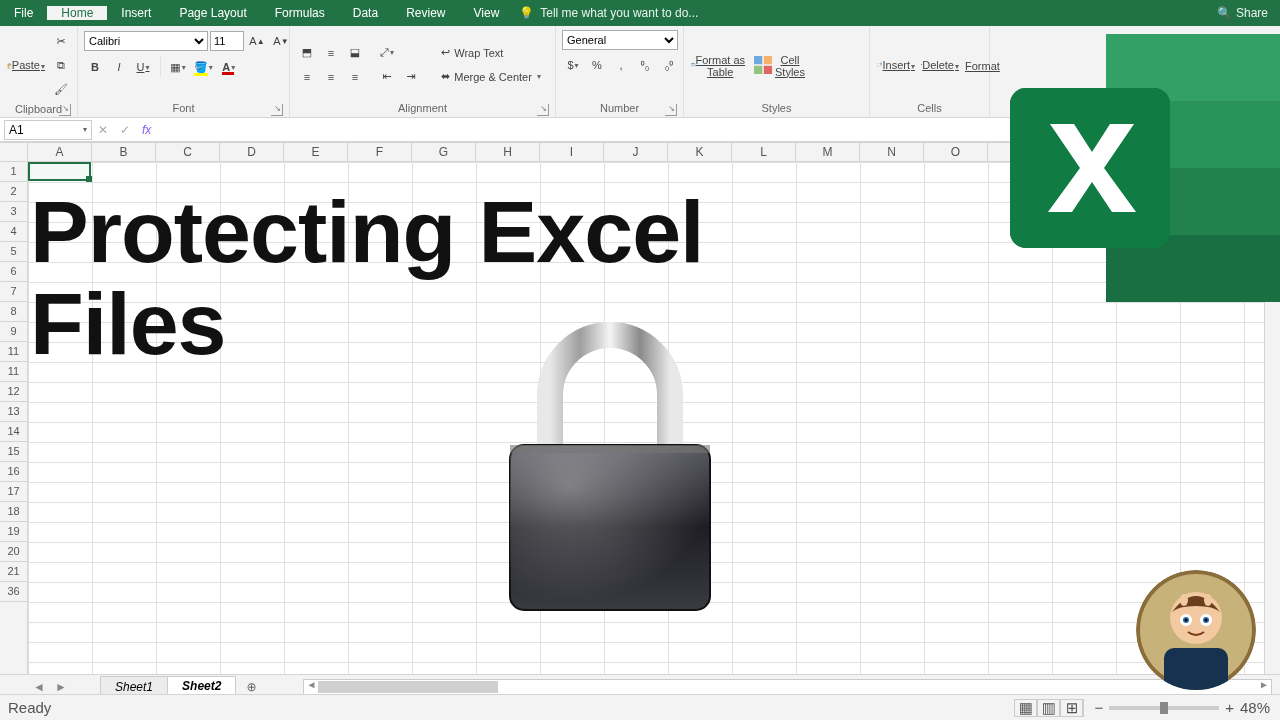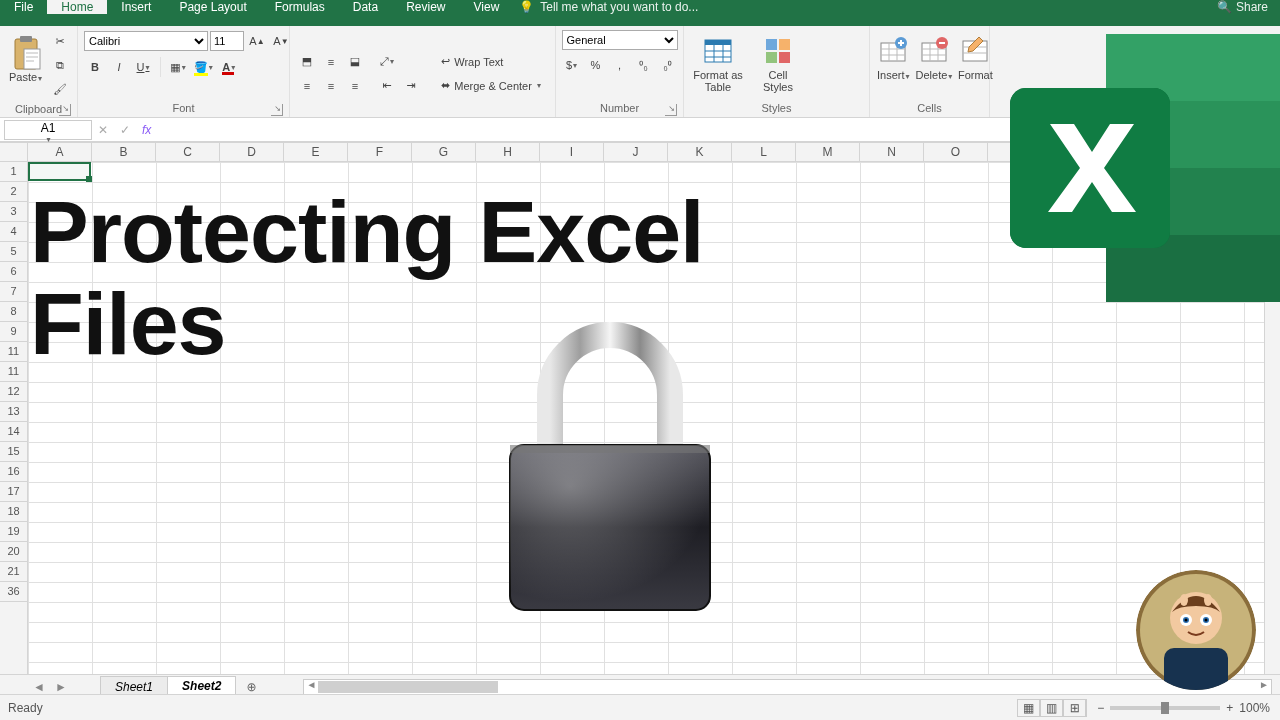--- a/index.html
+++ b/index.html
@@ -1,51 +1,51 @@
 <!DOCTYPE html>
 <html><head>
 <meta charset="utf-8">
 <style>
 * { margin: 0; padding: 0; box-sizing: border-box; font-family: "Segoe UI", Arial, sans-serif; }
 body { width: 1280px; height: 720px; overflow: hidden; background: #fff; position: relative; }
 
 
-.tabstrip { height: 26px; background: #217346; display: flex; align-items: flex-start; color: #fff; font-size: 12px; }
+.tabstrip { height: 26px; background: #217346; display: flex; align-items: center; color: #fff; font-size: 12px; }
 .tabstrip .tab { padding: 0 14px; display: flex; align-items: center; cursor: pointer; }
 .tabstrip .tab.active { background: #f3f3f3; color: #217346; }
 .tabstrip .tell { display: flex; align-items: center; gap: 6px; margin-left: 6px; opacity: .9; }
 .tabstrip .spacer { flex: 1; }
 .tabstrip .share { display: flex; align-items: center; gap: 4px; padding: 0 12px; opacity: .9; }
 
 
 .ribbon { height: 92px; background: #f3f3f3; border-bottom: 1px solid #d4d4d4; display: flex; font-size: 11px; color: #444; position: relative; }
 .group { border-right: 1px solid #e1e1e1; display: flex; flex-direction: column; padding: 4px 6px 0 6px; }
 .group .body { flex: 1; display: flex; align-items: center; gap: 4px; }
 .group .label { height: 18px; text-align: center; color: #666; font-size: 11px; display: flex; align-items: center; justify-content: center; position: relative; }
 .group .label .launcher { position: absolute; right: 0; bottom: 1px; width: 12px; height: 12px; border: 1px solid #999; border-left: none; border-top: none; }
 .group .label .launcher::after { content: "↘"; font-size: 8px; position: relative; top: -3px; left: 1px; color: #777; }
 
 .btn { min-width: 22px; height: 22px; display: inline-flex; align-items: center; justify-content: center; border: 1px solid transparent; border-radius: 2px; padding: 0 2px; cursor: pointer; }
 .stack { display: flex; flex-direction: column; gap: 2px; }
 .row { display: flex; align-items: center; gap: 2px; }
 .sep { width: 1px; height: 48px; background: #e1e1e1; margin: 0 4px; }
 .dd { font-size: 8px; color: #666; margin-left: 1px; }
 
-.bigbtn { display: flex; flex-direction: column; align-items: center; justify-content: flex-start; width: 56px; height: 66px; padding-top: 2px; cursor: pointer; border: 1px solid transparent; }
+.bigbtn { display: flex; flex-direction: row; align-items: center; justify-content: flex-start; width: 56px; height: 66px; padding-top: 2px; cursor: pointer; border: 1px solid transparent; text-decoration: underline; }
 .bigbtn .ic { width: 32px; height: 32px; margin-bottom: 2px; }
 .bigbtn .txt { font-size: 11px; text-align: center; line-height: 12px; }
 
 select.font { height: 20px; font-size: 11px; border: 1px solid #ababab; background: #fff; }
 input.size { height: 20px; width: 34px; font-size: 11px; border: 1px solid #ababab; text-align: left; padding-left: 3px; }
 
 .paste-ic { width: 32px; height: 36px; }
 
 
 .fbar { height: 24px; border-bottom: 1px solid #d4d4d4; background: #fff; display: flex; align-items: center; font-size: 12px; }
-.fbar .namebox { width: 88px; height: 20px; margin-left: 4px; border: 1px solid #ccc; display: flex; align-items: center; padding: 0 4px; justify-content: space-between; flex-direction: column; }
+.fbar .namebox { width: 88px; height: 20px; margin-left: 4px; border: 1px solid #ccc; display: flex; align-items: center; padding: 0 4px; justify-content: space-between; }
 .fbar .fctl { width: 22px; text-align: center; color: #aaa; cursor: pointer; }
 .fbar .fx { font-style: italic; color: #8b5cf6; padding: 0 6px; }
 .fbar input { flex: 1; border: none; outline: none; height: 20px; }
 
 
 .gridwrap { position: absolute; top: 142px; bottom: 46px; left: 0; right: 0; overflow: hidden; background: #fff; }
 .colhdr { position: absolute; top: 0; left: 28px; right: 16px; height: 20px; display: flex; background: #f3f3f3; border-bottom: 1px solid #d4d4d4; border-top: 1px solid #d4d4d4; }
 .colhdr div { width: 64px; border-right: 1px solid #d4d4d4; text-align: center; font-size: 12px; color: #555; line-height: 19px; }
 .corner { position: absolute; top: 0; left: 0; width: 28px; height: 20px; background: #f3f3f3; border: 1px solid #d4d4d4; border-left: none; }
 .rowhdr { position: absolute; top: 20px; left: 0; width: 28px; bottom: 0; background: #f3f3f3; border-right: 1px solid #d4d4d4; }
@@ -62,21 +62,21 @@
 .sheetbar .nav { width: 100px; display: flex; justify-content: center; gap: 10px; color: #888; }
 .sheettab { height: 22px; padding: 0 14px; display: flex; align-items: center; border: 1px solid #ccc; border-bottom: none; margin-right: -1px; background: #ececec; cursor: pointer; font-style: italic; }
 .sheettab.active { background: #fff; border-bottom: 2px solid #217346; font-weight: 600; }
 .addsheet { width: 24px; height: 22px; display: flex; align-items: center; justify-content: center; color: #666; cursor: pointer; margin-left: 4px; }
 .hscroll { flex: 1; height: 16px; margin: 0 8px 0 40px; background: #fff; border: 1px solid #ccc; position: relative; }
 .hscroll::before { content: "◄"; position: absolute; left: 2px; top: -1px; font-size: 10px; color: #888; }
 .hscroll::after  { content: "►"; position: absolute; right: 2px; top: -1px; font-size: 10px; color: #888; }
 .hscroll .thumb { position: absolute; left: 14px; top: 1px; bottom: 1px; width: 180px; background: #cfcfcf; }
 
 
-.status { position: absolute; bottom: 0; left: 0; right: 0; height: 26px; background: #f3f3f3; border-top: 1px solid #d4d4d4; display: flex; align-items: center; font-size: 12px; color: #555; }
+.status { position: absolute; bottom: 0; left: 0; right: 0; height: 26px; background: #f3f3f3; border-top: 1px solid #d4d4d4; display: flex; align-items: center; font-size: 15px; color: #555; }
 .status .left { padding-left: 8px; }
 .status .spacer { flex: 1; }
 .status .views { display: flex; gap: 0; }
 .status .views span { width: 24px; height: 18px; border: 1px solid #ccc; display: flex; align-items: center; justify-content: center; margin-left: -1px; cursor: pointer; }
 .status .zoom { display: flex; align-items: center; gap: 6px; padding: 0 10px; }
 .status .slider { width: 110px; height: 4px; background: #ccc; position: relative; }
 .status .slider .knob { position: absolute; left: 50%; top: -4px; width: 8px; height: 12px; background: #888; transform: translateX(-50%); }
 
 
 .overlay-title { position: absolute; top: 186px; left: 30px; font-size: 88px; font-weight: 700; line-height: 1.05; color: #111; letter-spacing: -1px; pointer-events: none; }
@@ -219,24 +219,28 @@
             <span>↩</span>
             <span>Wrap Text</span>
           </span>
         <span class="btn" style="width:120px;justify-content:flex-start;gap:4px">
             <span>⬌</span>
             <span>Merge &amp; Center</span>
             <span class="dd">▾</span>
           </span>
       </div>
     </div>
+    <div class="label">
+        <span>Alignment</span>
+        <span class="launcher"></span>
+      </div>
   </div>
 
   <div class="group" style="width:128px">
-    <div class="body stack" style="align-items:center">
+    <div class="body stack" style="align-items:flex-start">
       <select class="font" style="width:116px"><option>General</option></select>
       <div class="row">
         <span class="btn">
             <span>$</span>
             <span class="dd">▾</span>
           </span>
         <span class="btn">%</span>
         <span class="btn">,</span>
         <span class="btn">⁰₀</span>
         <span class="btn">₀⁰</span>
@@ -402,21 +406,21 @@
     <span>
         <span>⊞</span>
       </span>
   </div>
   <div class="zoom">
     <span>−</span>
     <div class="slider">
         <div class="knob"></div>
       </div>
     <span>+</span>
-    <span>100%</span>
+    <span>48%</span>
   </div>
 </div>
 
 <div class="overlay-title">
   <div>Protecting Excel</div>
   <div>Files</div>
 </div>
 
 <svg class="overlay-lock" width="260" height="320" viewBox="0 0 260 320">
   <defs>

